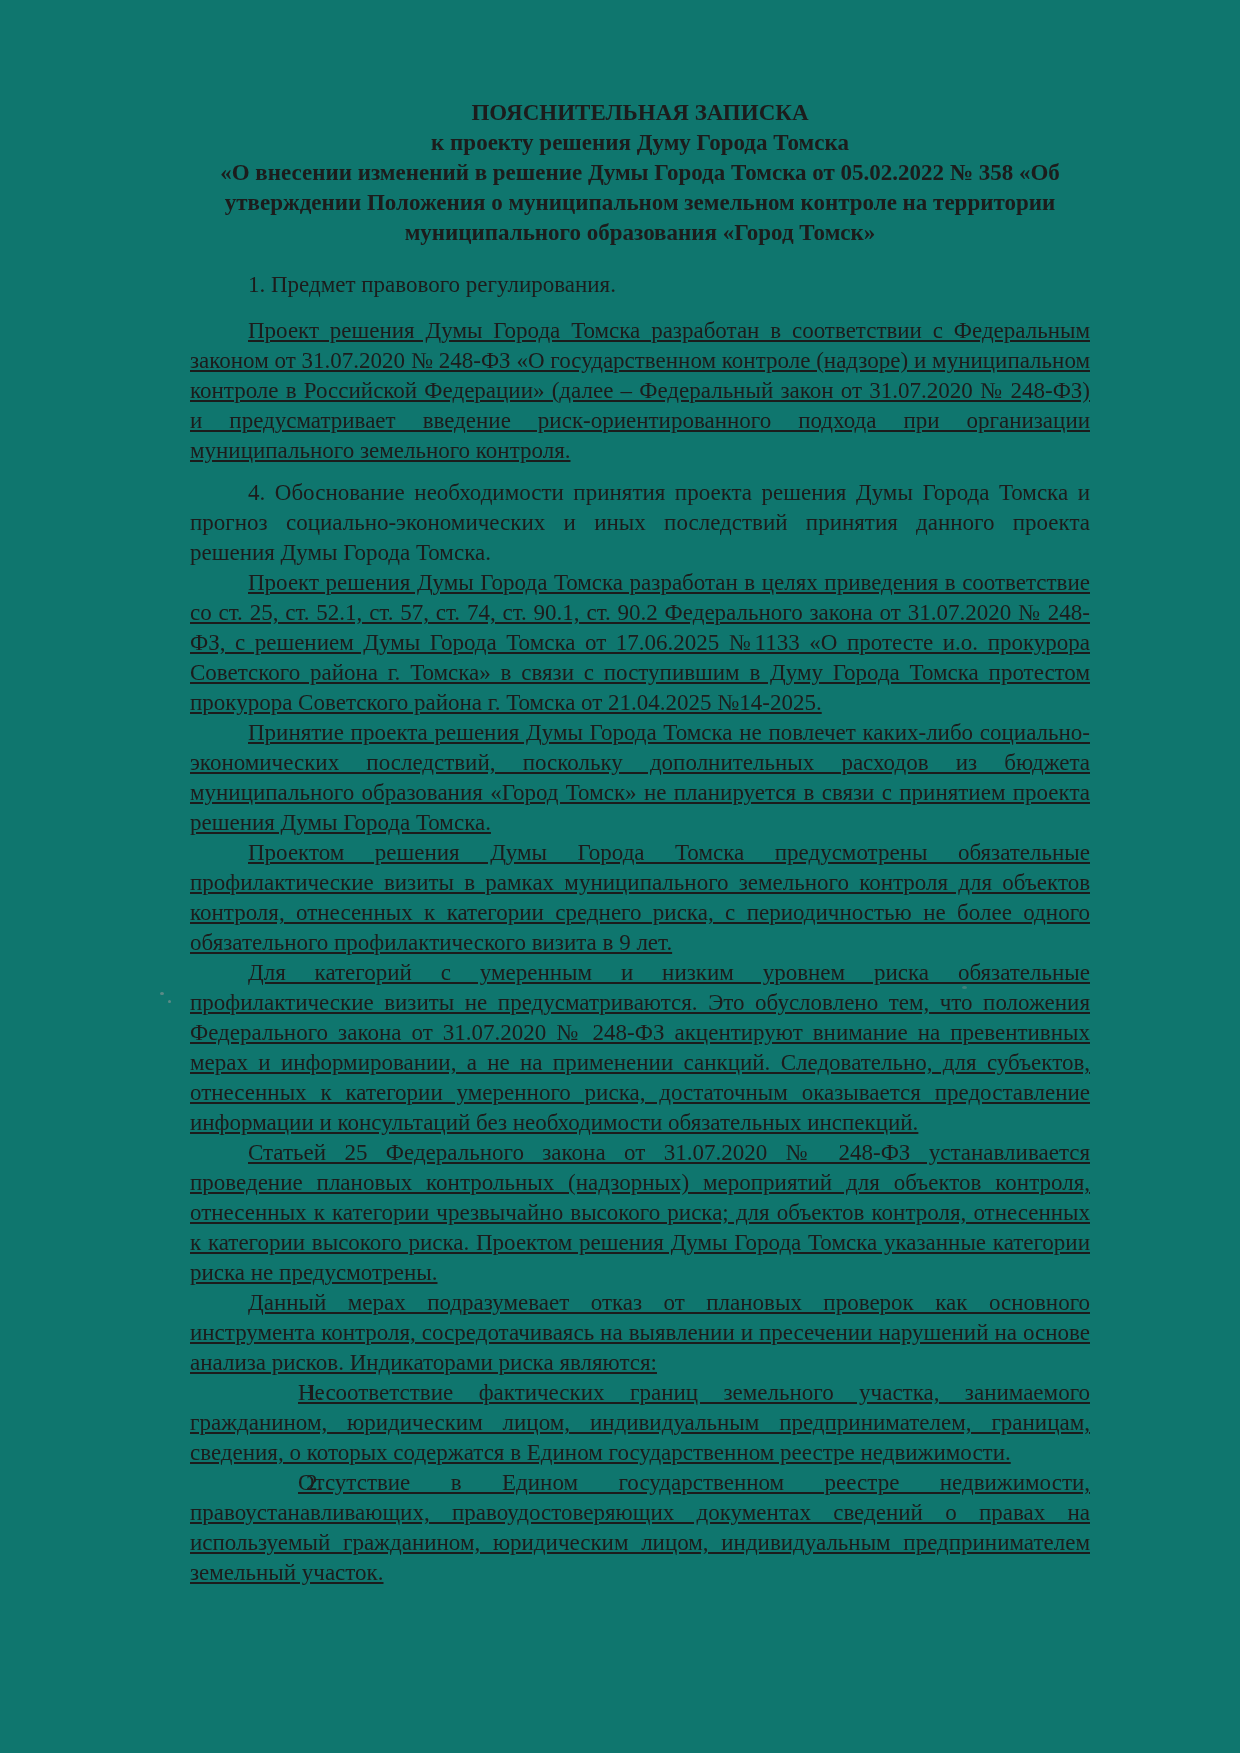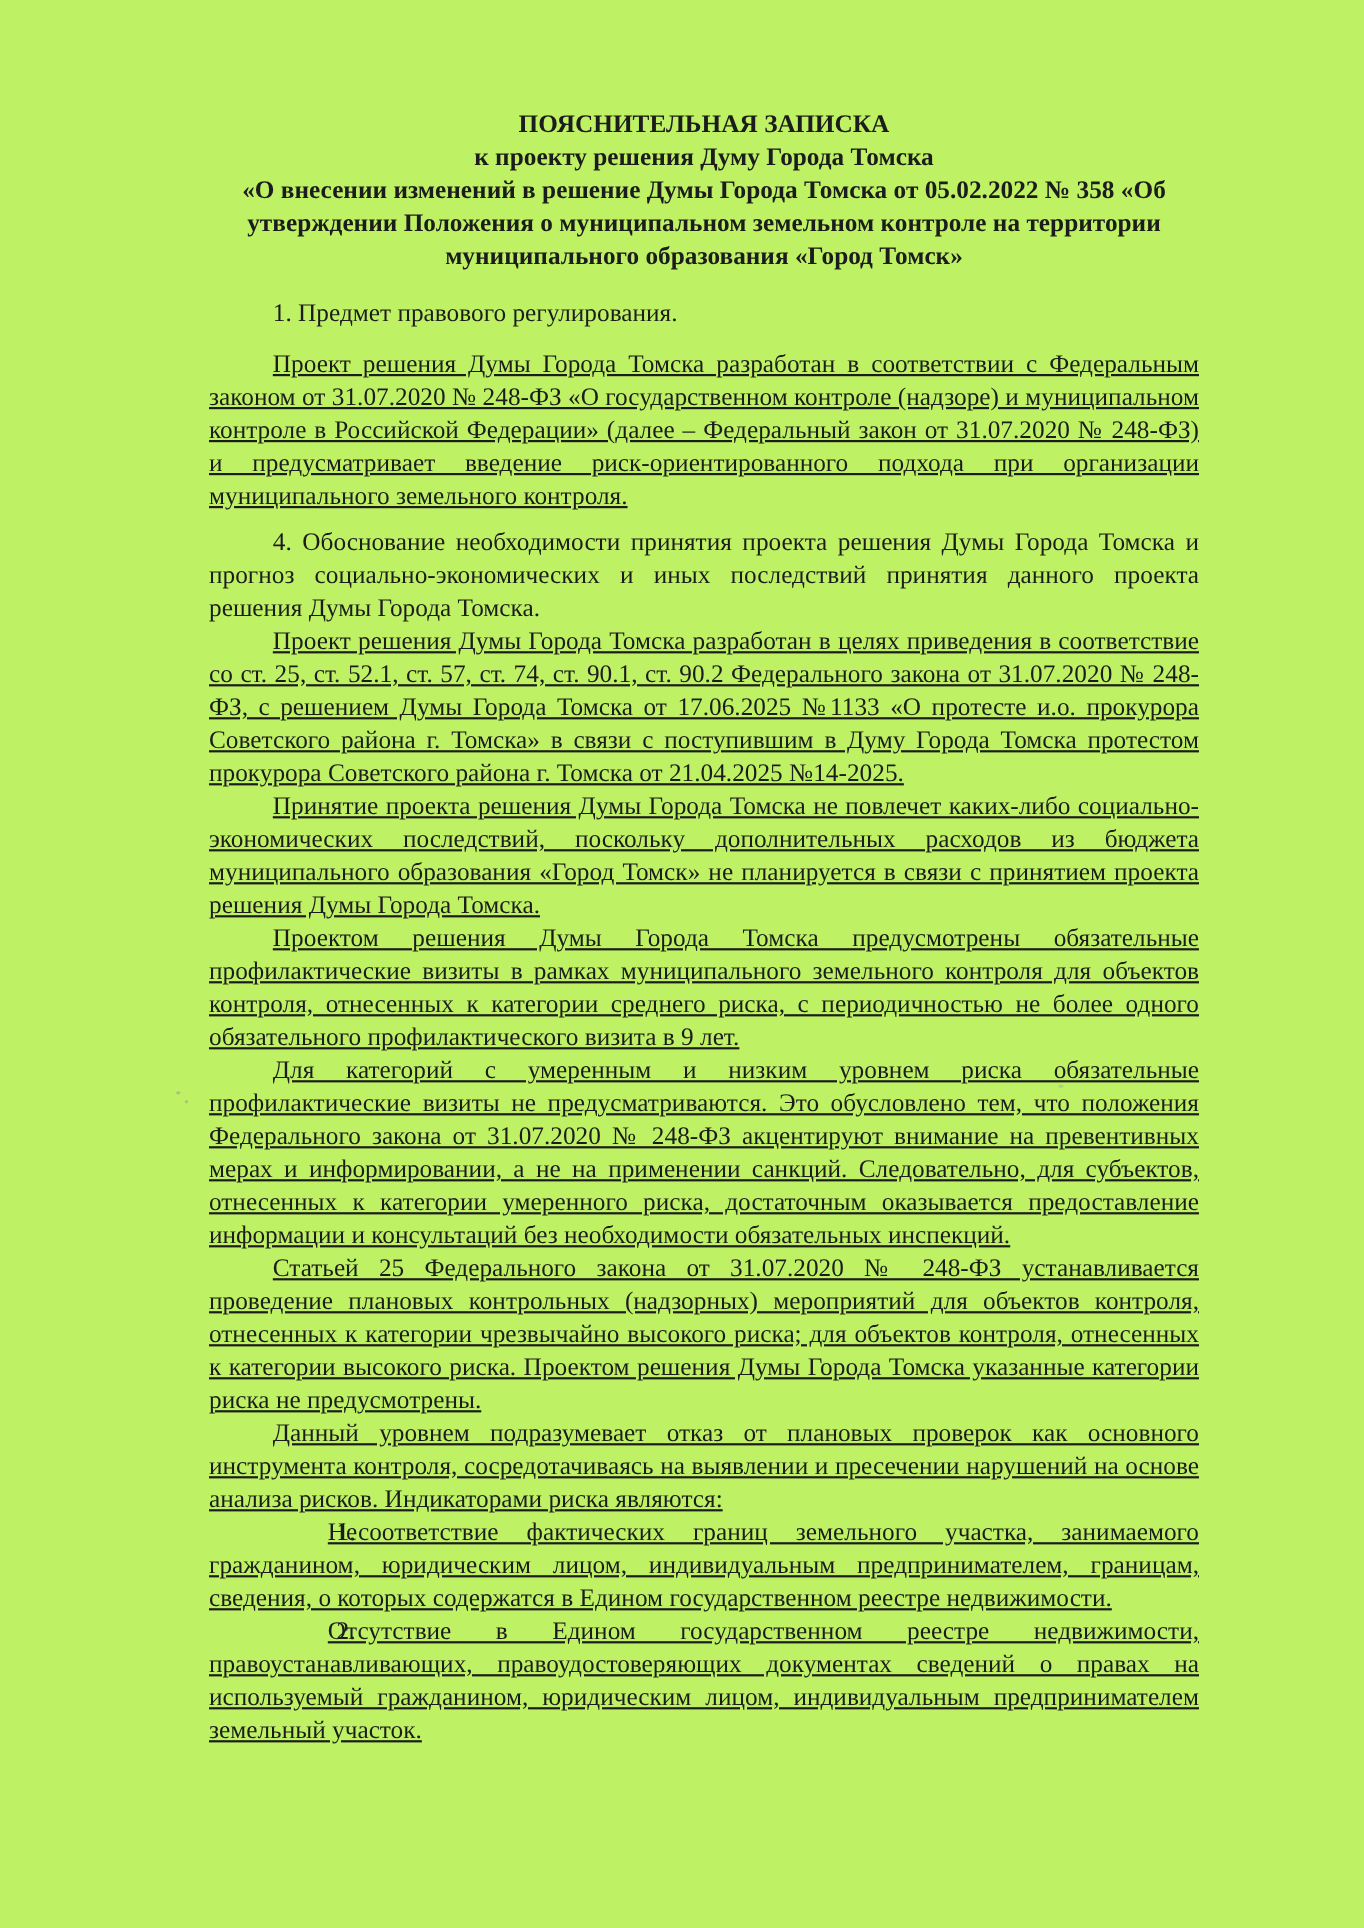--- a/index.html
+++ b/index.html
@@ -5,21 +5,21 @@
   html, body {
     margin: 0;
     padding: 0;
     background: #e8e8e8;
   }
   .page {
     position: relative;
     width: 1240px;
     height: 1753px;
     margin: 0 auto;
-    background: #bef264;
+    background: #0f766e;
     color: #1c1c1c;
     font-family: "Liberation Serif", "DejaVu Serif", serif;
     font-size: 23px;
     line-height: 30px;
     box-sizing: border-box;
     padding: 98px 150px 0 190px;
     overflow: hidden;
   }
   .title-block p {
     margin: 0;
@@ -76,21 +76,21 @@
 
     <p class="para">Проект решения Думы Города Томска разработан в соответствии с Федеральным законом от 31.07.2020 № 248-ФЗ «О государственном контроле (надзоре) и муниципальном контроле в Российской Федерации» (далее – Федеральный закон от 31.07.2020 № 248-ФЗ) и предусматривает введение риск-ориентированного подхода при организации муниципального земельного контроля.</p>
 
     <p class="heading heading-2">4. Обоснование необходимости принятия проекта решения Думы Города Томска и прогноз социально-экономических и иных последствий принятия данного проекта решения Думы Города Томска.</p>
 
     <p class="para">Проект решения Думы Города Томска разработан в целях приведения в соответствие со ст. 25, ст. 52.1, ст. 57, ст. 74, ст. 90.1, ст. 90.2 Федерального закона от 31.07.2020 № 248-ФЗ, с решением Думы Города Томска от 17.06.2025 №1133 «О протесте и.о. прокурора Советского района г. Томска» в связи с поступившим в Думу Города Томска протестом прокурора Советского района г. Томска от 21.04.2025 №14-2025.</p>
     <p class="para">Принятие проекта решения Думы Города Томска не повлечет каких-либо социально-экономических последствий, поскольку дополнительных расходов из бюджета муниципального образования «Город Томск» не планируется в связи с принятием проекта решения Думы Города Томска.</p>
     <p class="para">Проектом решения Думы Города Томска предусмотрены обязательные профилактические визиты в рамках муниципального земельного контроля для объектов контроля, отнесенных к категории среднего риска, с периодичностью не более одного обязательного профилактического визита в 9 лет.</p>
     <p class="para">Для категорий с умеренным и низким уровнем риска обязательные профилактические визиты не предусматриваются. Это обусловлено тем, что положения Федерального закона от 31.07.2020 № 248-ФЗ акцентируют внимание на превентивных мерах и информировании, а не на применении санкций. Следовательно, для субъектов, отнесенных к категории умеренного риска, достаточным оказывается предоставление информации и консультаций без необходимости обязательных инспекций.</p>
     <p class="para">Статьей 25 Федерального закона от 31.07.2020 № 248-ФЗ устанавливается проведение плановых контрольных (надзорных) мероприятий для объектов контроля, отнесенных к категории чрезвычайно высокого риска; для объектов контроля, отнесенных к категории высокого риска. Проектом решения Думы Города Томска указанные категории риска не предусмотрены.</p>
-    <p class="para">Данный уровнем подразумевает отказ от плановых проверок как основного инструмента контроля, сосредотачиваясь на выявлении и пресечении нарушений на основе анализа рисков. Индикаторами риска являются:</p>
+    <p class="para">Данный мерах подразумевает отказ от плановых проверок как основного инструмента контроля, сосредотачиваясь на выявлении и пресечении нарушений на основе анализа рисков. Индикаторами риска являются:</p>
 
     <p class="para">
       <span class="list-num">1.</span><span>Несоответствие фактических границ земельного участка, занимаемого гражданином, юридическим лицом, индивидуальным предпринимателем, границам, сведения, о которых содержатся в Едином государственном реестре недвижимости.</span>
     </p>
     <p class="para">
       <span class="list-num">2.</span><span>Отсутствие в Едином государственном реестре недвижимости, правоустанавливающих, правоудостоверяющих документах сведений о правах на используемый гражданином, юридическим лицом, индивидуальным предпринимателем земельный участок.</span>
     </p>
 
   </main>
 

